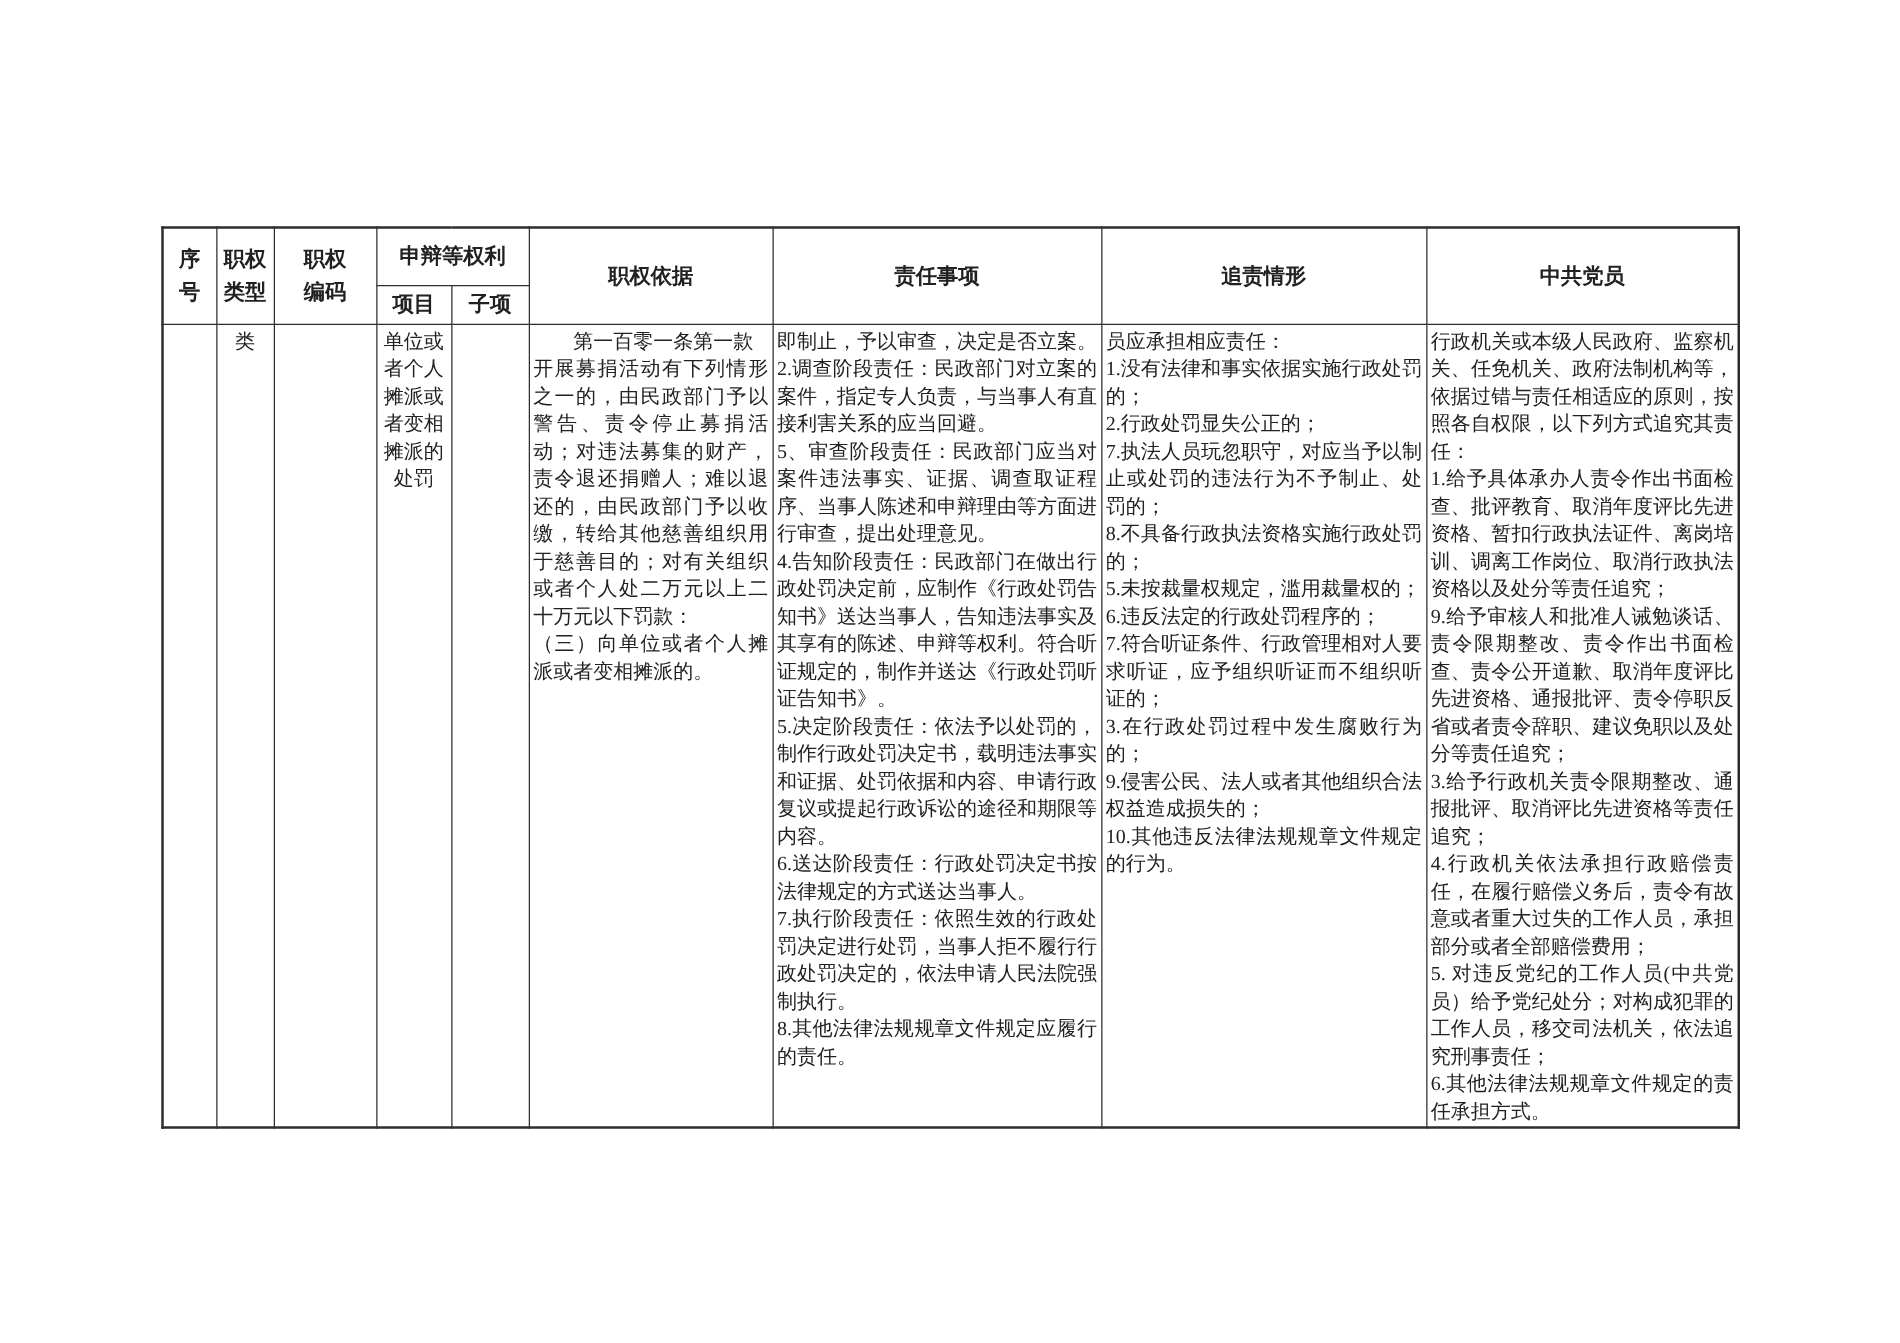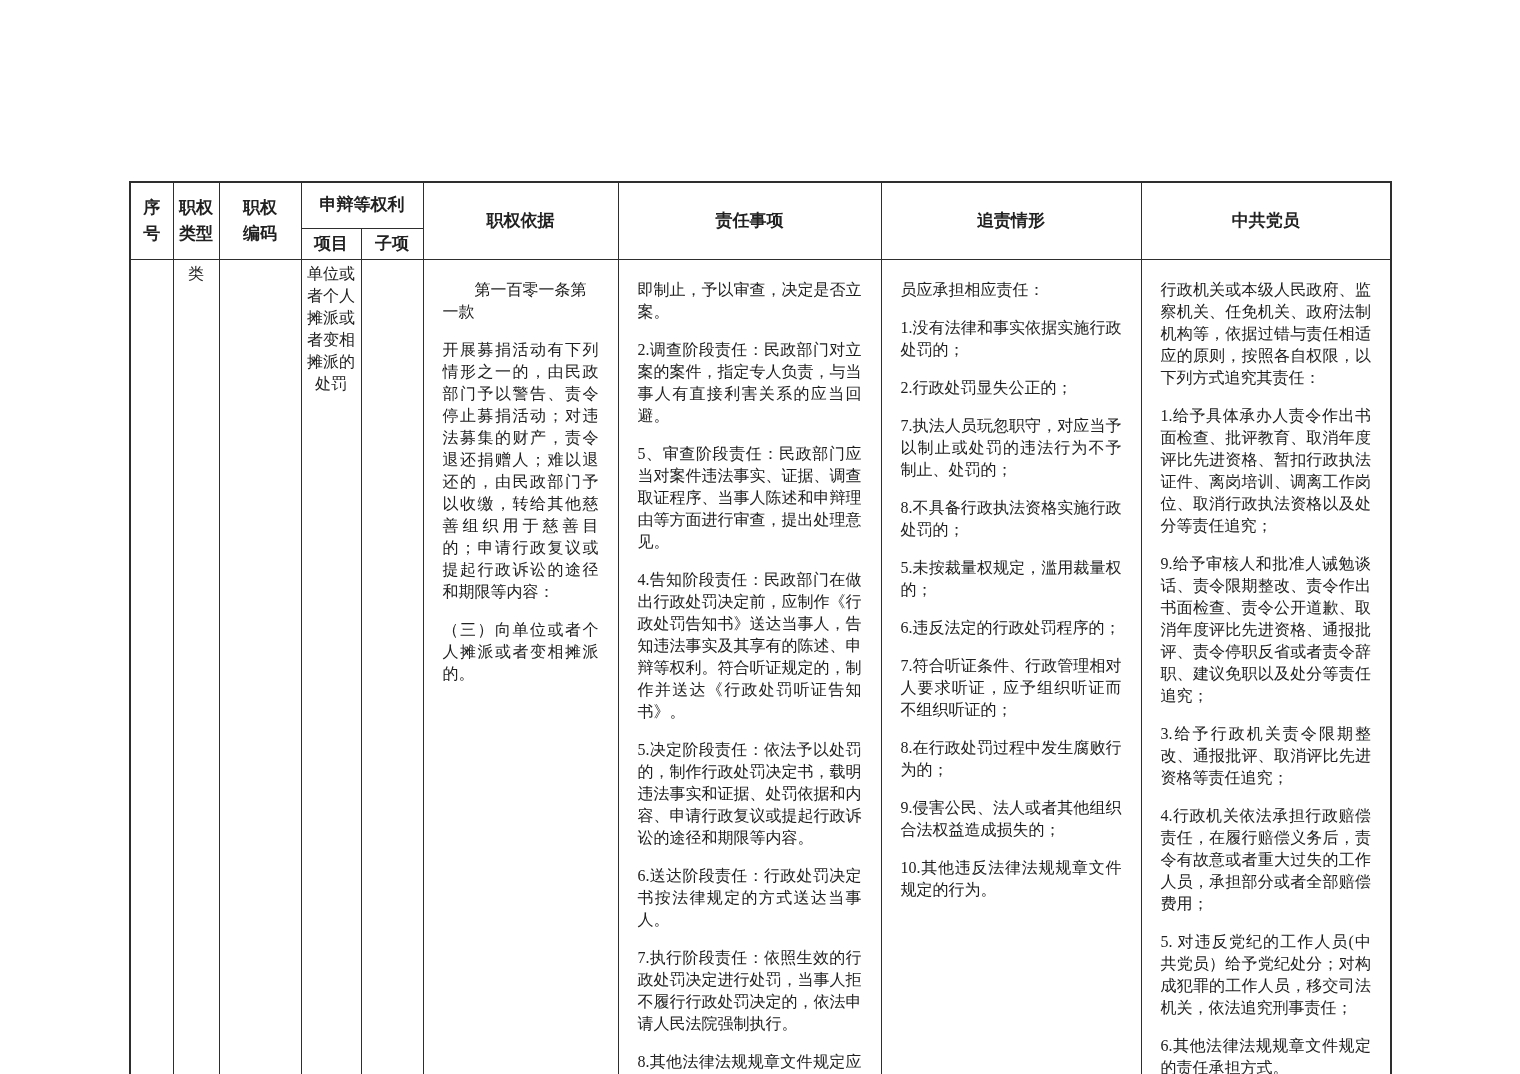--- a/index.html
+++ b/index.html
@@ -40,21 +40,21 @@
   tr.body-row { height: 635px; }
   .power-table tbody td {
     vertical-align: top;
     font-size: 16px;
     line-height: 22px;
     padding: 3px 3px 0 3px;
   }
   td.c-center { text-align: center; }
   td.c-item { text-align: center; padding-top: 5px; }
   td.c-just { text-align: justify; text-justify: inter-character; }
-  .para { margin: 16px; text-align: justify; text-justify: inter-character; }
+  .para { margin: 0; text-align: justify; text-justify: inter-character; }
   td[data-name="cell-power-basis"] .para:first-child { text-indent: 2em; text-align: left; }
 </style>
 </head>
 <body>
 
 <div class="page" data-name="document-page">
   <table class="power-table" data-name="power-responsibility-table">
     <colgroup>
       <col style="width:43px">
       <col style="width:46px">
@@ -87,21 +87,21 @@
     </thead>
     <tbody>
       <tr class="body-row" data-name="table-row">
         <td class="c-center" data-name="cell-serial-number"></td>
         <td class="c-center" data-name="cell-power-type">类</td>
         <td data-name="cell-power-code"></td>
         <td class="c-item" data-name="cell-power-name-item">单位或者个人摊派或者变相摊派的处罚</td>
         <td data-name="cell-power-name-subitem"></td>
         <td class="c-just" data-name="cell-power-basis">
             <div class="para" data-name="paragraph">第一百零一条第一款</div>
-            <div class="para" data-name="paragraph">开展募捐活动有下列情形之一的，由民政部门予以警告、责令停止募捐活动；对违法募集的财产，责令退还捐赠人；难以退还的，由民政部门予以收缴，转给其他慈善组织用于慈善目的；申请行政复议或提起行政诉讼的途径和期限等内容：</div>
+            <div class="para" data-name="paragraph">开展募捐活动有下列情形之一的，由民政部门予以警告、责令停止募捐活动；对违法募集的财产，责令退还捐赠人；难以退还的，由民政部门予以收缴，转给其他慈善组织用于慈善目的；对有关组织或者个人处二万元以上二十万元以下罚款：</div>
             <div class="para" data-name="paragraph">（三）向单位或者个人摊派或者变相摊派的。</div>
           </td>
         <td class="c-just" data-name="cell-duty-items">
             <div class="para" data-name="paragraph">即制止，予以审查，决定是否立案。</div>
             <div class="para" data-name="paragraph">2.调查阶段责任：民政部门对立案的案件，指定专人负责，与当事人有直接利害关系的应当回避。</div>
             <div class="para" data-name="paragraph">5、审查阶段责任：民政部门应当对案件违法事实、证据、调查取证程序、当事人陈述和申辩理由等方面进行审查，提出处理意见。</div>
             <div class="para" data-name="paragraph">4.告知阶段责任：民政部门在做出行政处罚决定前，应制作《行政处罚告知书》送达当事人，告知违法事实及其享有的陈述、申辩等权利。符合听证规定的，制作并送达《行政处罚听证告知书》。</div>
             <div class="para" data-name="paragraph">5.决定阶段责任：依法予以处罚的，制作行政处罚决定书，载明违法事实和证据、处罚依据和内容、申请行政复议或提起行政诉讼的途径和期限等内容。</div>
             <div class="para" data-name="paragraph">6.送达阶段责任：行政处罚决定书按法律规定的方式送达当事人。</div>
             <div class="para" data-name="paragraph">7.执行阶段责任：依照生效的行政处罚决定进行处罚，当事人拒不履行行政处罚决定的，依法申请人民法院强制执行。</div>
@@ -109,21 +109,21 @@
           </td>
         <td class="c-just" data-name="cell-accountability-situations">
             <div class="para" data-name="paragraph">员应承担相应责任：</div>
             <div class="para" data-name="paragraph">1.没有法律和事实依据实施行政处罚的；</div>
             <div class="para" data-name="paragraph">2.行政处罚显失公正的；</div>
             <div class="para" data-name="paragraph">7.执法人员玩忽职守，对应当予以制止或处罚的违法行为不予制止、处罚的；</div>
             <div class="para" data-name="paragraph">8.不具备行政执法资格实施行政处罚的；</div>
             <div class="para" data-name="paragraph">5.未按裁量权规定，滥用裁量权的；</div>
             <div class="para" data-name="paragraph">6.违反法定的行政处罚程序的；</div>
             <div class="para" data-name="paragraph">7.符合听证条件、行政管理相对人要求听证，应予组织听证而不组织听证的；</div>
-            <div class="para" data-name="paragraph">8.在行政处罚过程中发生腐败行为的；</div>
+            <div class="para" data-name="paragraph">3.在行政处罚过程中发生腐败行为的；</div>
             <div class="para" data-name="paragraph">9.侵害公民、法人或者其他组织合法权益造成损失的；</div>
             <div class="para" data-name="paragraph">10.其他违反法律法规规章文件规定的行为。</div>
           </td>
         <td class="c-just" data-name="cell-responsibility-methods">
             <div class="para" data-name="paragraph">行政机关或本级人民政府、监察机关、任免机关、政府法制机构等，依据过错与责任相适应的原则，按照各自权限，以下列方式追究其责任：</div>
             <div class="para" data-name="paragraph">1.给予具体承办人责令作出书面检查、批评教育、取消年度评比先进资格、暂扣行政执法证件、离岗培训、调离工作岗位、取消行政执法资格以及处分等责任追究；</div>
             <div class="para" data-name="paragraph">9.给予审核人和批准人诫勉谈话、责令限期整改、责令作出书面检查、责令公开道歉、取消年度评比先进资格、通报批评、责令停职反省或者责令辞职、建议免职以及处分等责任追究；</div>
             <div class="para" data-name="paragraph">3.给予行政机关责令限期整改、通报批评、取消评比先进资格等责任追究；</div>
             <div class="para" data-name="paragraph">4.行政机关依法承担行政赔偿责任，在履行赔偿义务后，责令有故意或者重大过失的工作人员，承担部分或者全部赔偿费用；</div>
             <div class="para" data-name="paragraph">5. 对违反党纪的工作人员(中共党员）给予党纪处分；对构成犯罪的工作人员，移交司法机关，依法追究刑事责任；</div>

